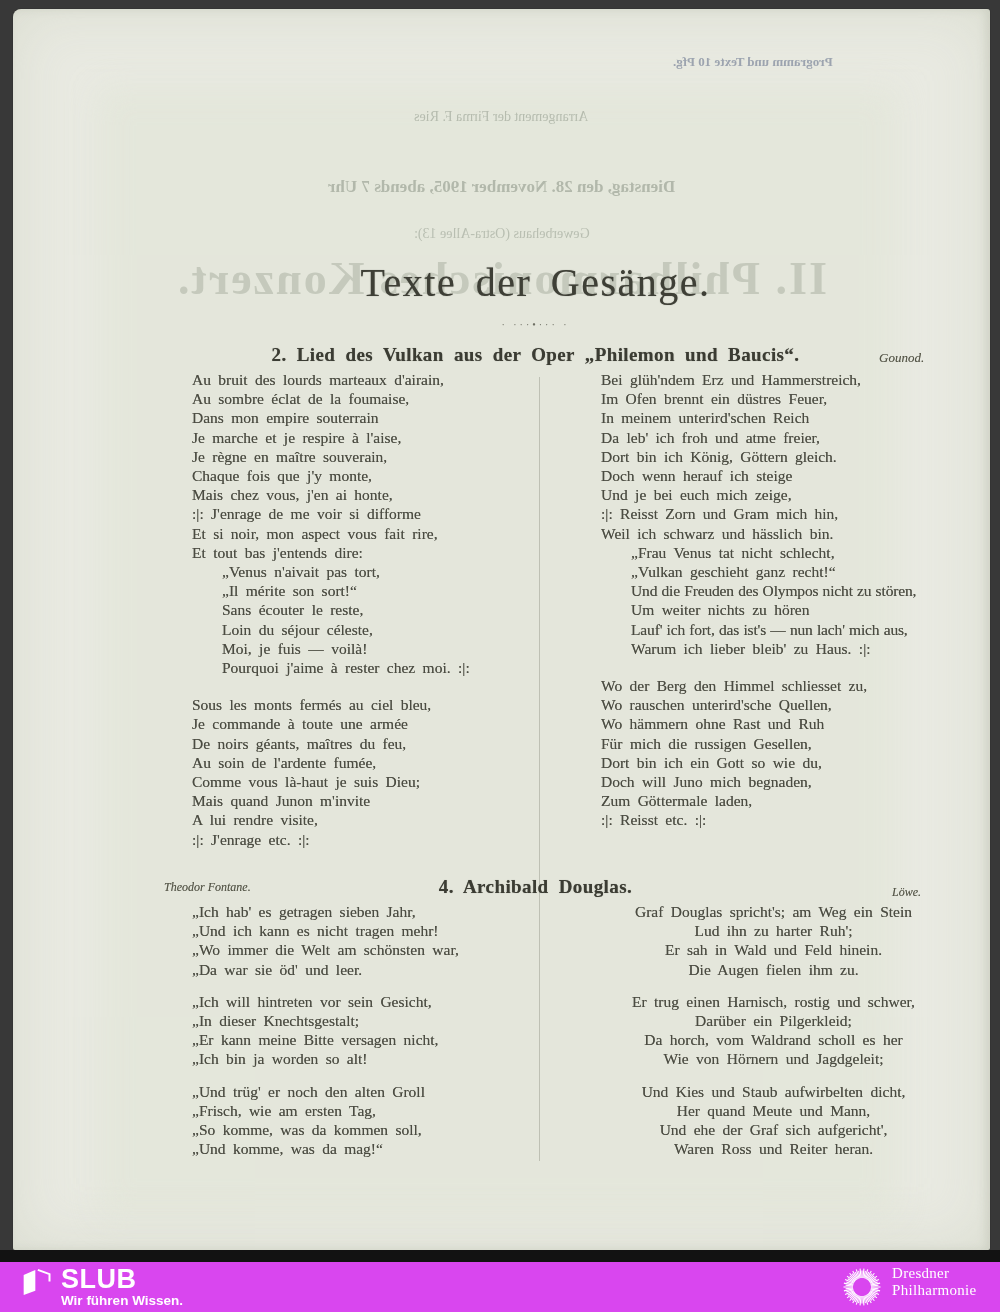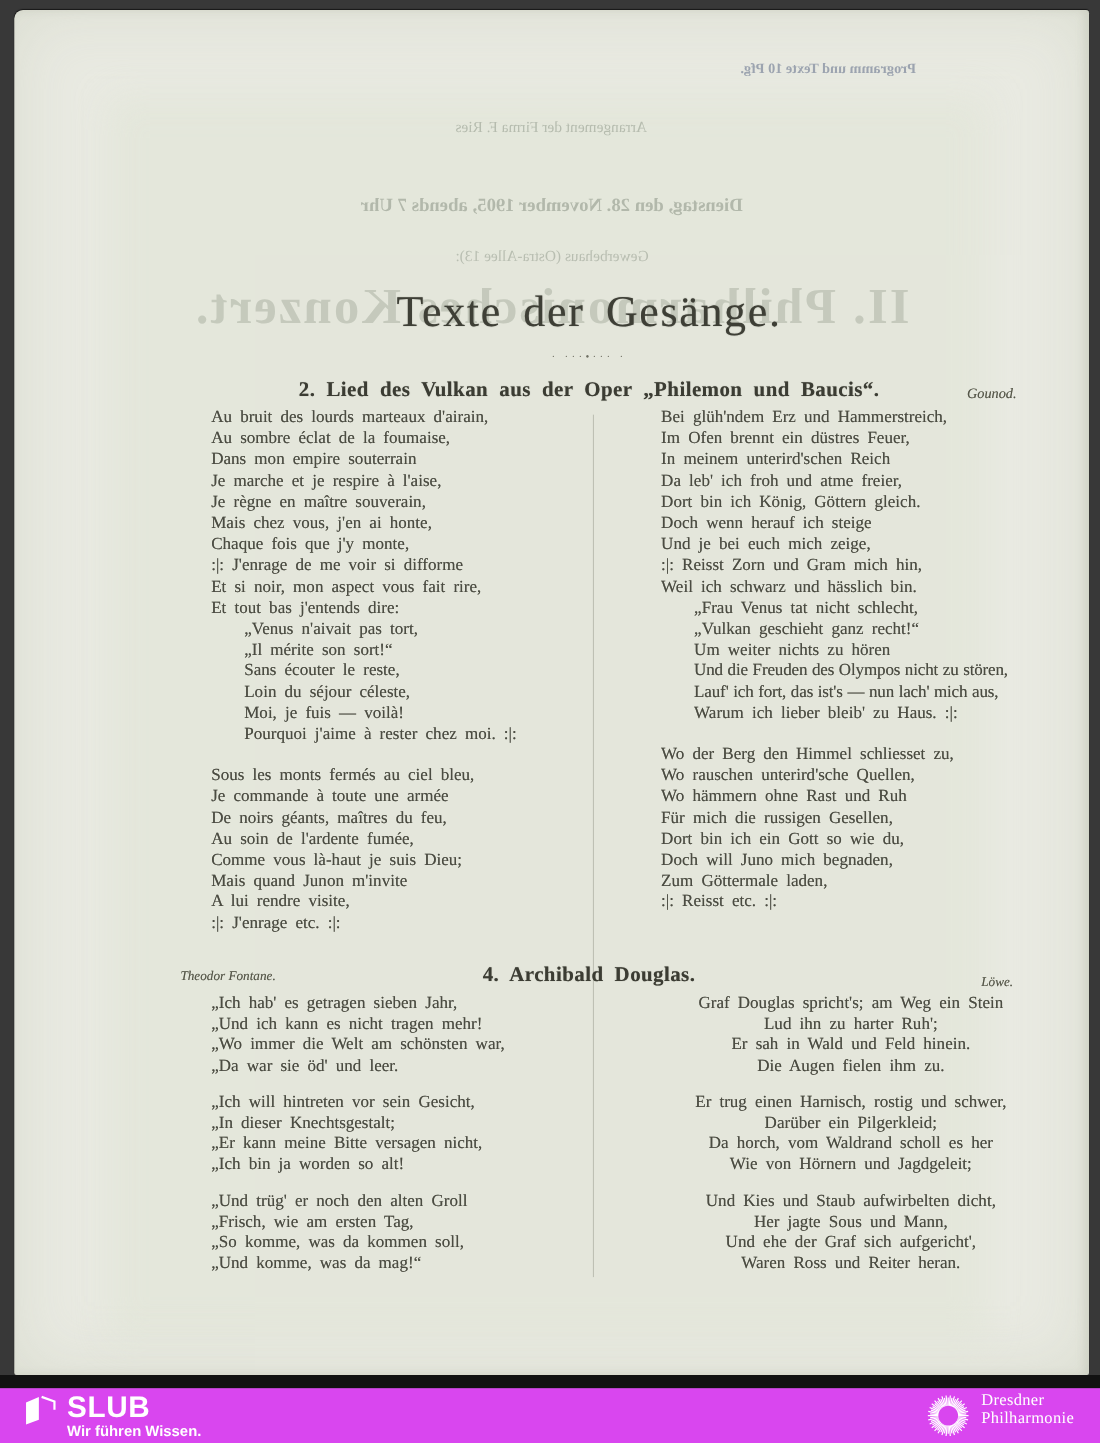--- a/index.html
+++ b/index.html
@@ -113,22 +113,22 @@
     <div class="song-heading" style="top:335px;">2. Lied des Vulkan aus der Oper „Philemon und Baucis“.</div>
     <div class="attrib" style="left:832px;top:341px;">Gounod.</div>
 
     <div class="col song1" style="left:145px;top:361px;width:335px;">
         <div class="stanza">
           <div class="pline">Au bruit des lourds marteaux d'airain,</div>
           <div class="pline">Au sombre éclat de la foumaise,</div>
           <div class="pline">Dans mon empire souterrain</div>
           <div class="pline">Je marche et je respire à l'aise,</div>
           <div class="pline">Je règne en maître souverain,</div>
+          <div class="pline">Chaque fois que j'y monte,</div>
           <div class="pline">Mais chez vous, j'en ai honte,</div>
-          <div class="pline">Chaque fois que j'y monte,</div>
           <div class="pline">:|: J'enrage de me voir si difforme</div>
           <div class="pline">Et si noir, mon aspect vous fait rire,</div>
           <div class="pline">Et tout bas j'entends dire:</div>
           <div class="pline ind">„Venus n'aivait pas tort,</div>
           <div class="pline ind">„Il mérite son sort!“</div>
           <div class="pline ind">Sans écouter le reste,</div>
           <div class="pline ind">Loin du séjour céleste,</div>
           <div class="pline ind">Moi, je fuis — voilà!</div>
           <div class="pline ind">Pourquoi j'aime à rester chez moi. :|:</div>
         </div>
@@ -149,22 +149,22 @@
           <div class="pline">Im Ofen brennt ein düstres Feuer,</div>
           <div class="pline">In meinem unterird'schen Reich</div>
           <div class="pline">Da leb' ich froh und atme freier,</div>
           <div class="pline">Dort bin ich König, Göttern gleich.</div>
           <div class="pline">Doch wenn herauf ich steige</div>
           <div class="pline">Und je bei euch mich zeige,</div>
           <div class="pline">:|: Reisst Zorn und Gram mich hin,</div>
           <div class="pline">Weil ich schwarz und hässlich bin.</div>
           <div class="pline ind">„Frau Venus tat nicht schlecht,</div>
           <div class="pline ind">„Vulkan geschieht ganz recht!“</div>
+          <div class="pline ind tight">Und die Freuden des Olympos nicht zu stören,</div>
           <div class="pline ind">Um weiter nichts zu hören</div>
-          <div class="pline ind tight">Und die Freuden des Olympos nicht zu stören,</div>
           <div class="pline ind tight">Lauf' ich fort, das ist's — nun lach' mich aus,</div>
           <div class="pline ind">Warum ich lieber bleib' zu Haus. :|:</div>
         </div>
         <div class="stanza">
           <div class="pline">Wo der Berg den Himmel schliesset zu,</div>
           <div class="pline">Wo rauschen unterird'sche Quellen,</div>
           <div class="pline">Wo hämmern ohne Rast und Ruh</div>
           <div class="pline">Für mich die russigen Gesellen,</div>
           <div class="pline">Dort bin ich ein Gott so wie du,</div>
           <div class="pline">Doch will Juno mich begnaden,</div>
@@ -207,21 +207,21 @@
           <div class="pline">Die Augen fielen ihm zu.</div>
         </div>
         <div class="stanza">
           <div class="pline">Er trug einen Harnisch, rostig und schwer,</div>
           <div class="pline">Darüber ein Pilgerkleid;</div>
           <div class="pline">Da horch, vom Waldrand scholl es her</div>
           <div class="pline">Wie von Hörnern und Jagdgeleit;</div>
         </div>
         <div class="stanza">
           <div class="pline">Und Kies und Staub aufwirbelten dicht,</div>
-          <div class="pline">Her jagte Sous und Mann,</div>
+          <div class="pline">Her quand Meute und Mann,</div>
           <div class="pline">Und ehe der Graf sich aufgericht',</div>
           <div class="pline">Waren Ross und Reiter heran.</div>
         </div>
       </div>
   </div>
 </div>
 
 <div class="footer-black"></div>
 <div class="footer">
   <div class="slub-logo">

